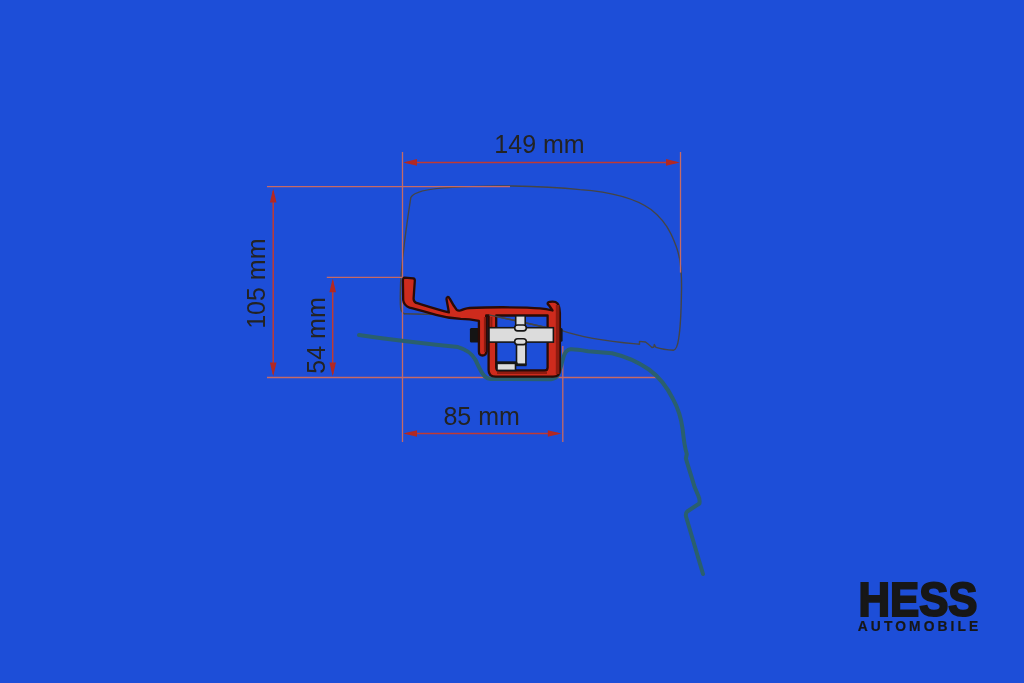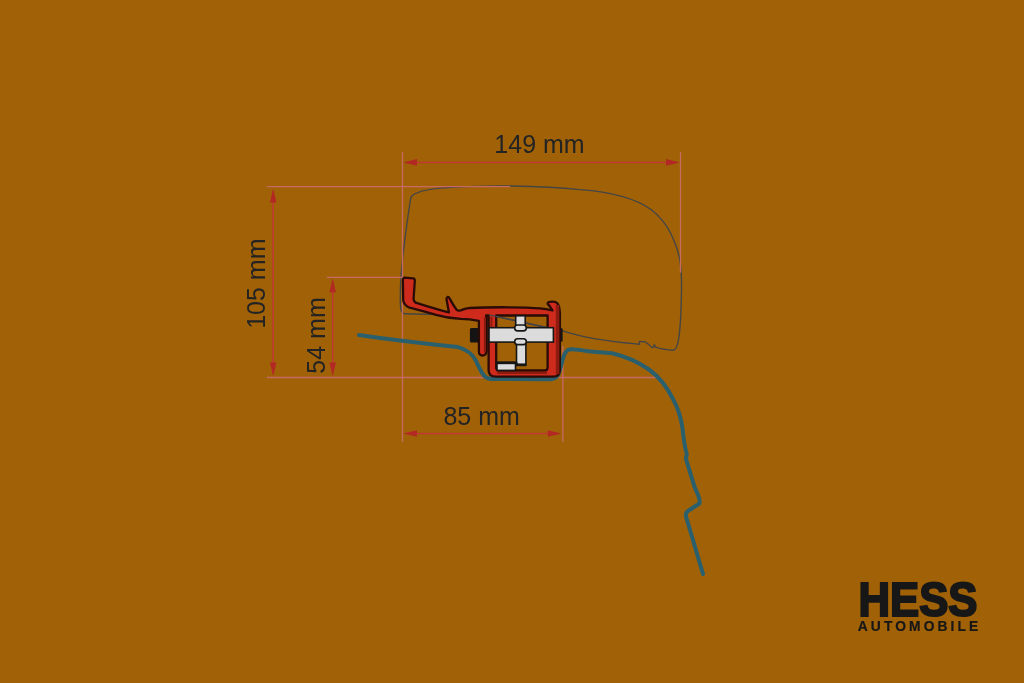--- a/index.html
+++ b/index.html
@@ -1,16 +1,16 @@
 <!DOCTYPE html>
 <html><head>
 <meta charset="utf-8">
 <style>
   html,body{margin:0;padding:0;background:#ffffff;}
-  #page{position:relative;width:1024px;height:683px;background:#a16207;overflow:hidden;}
+  #page{position:relative;width:1024px;height:683px;background:#1d4ed8;overflow:hidden;}
   svg{position:absolute;left:0;top:0;}
   text{font-family:"Liberation Sans",sans-serif;}
 </style>
 </head>
 <body>
 <div id="page">
 <svg width="1024" height="683" viewBox="0 0 1024 683">
 
   <g fill="none" stroke="#454545" stroke-width="1.4" stroke-linejoin="round" stroke-linecap="round">
     <path d="M 404.3,313.7

